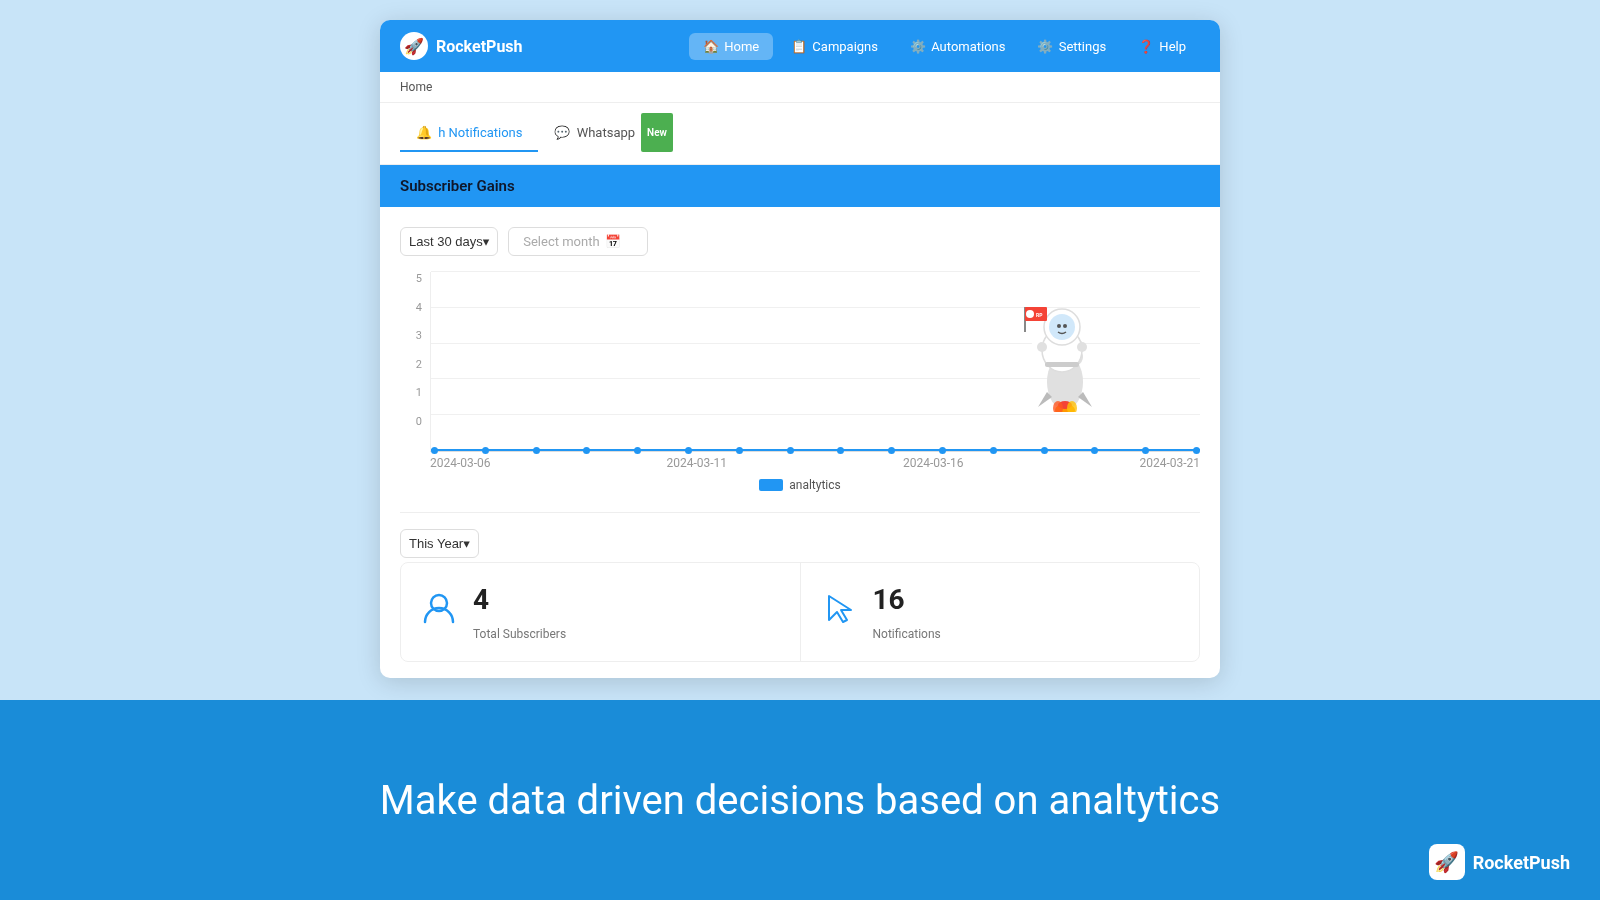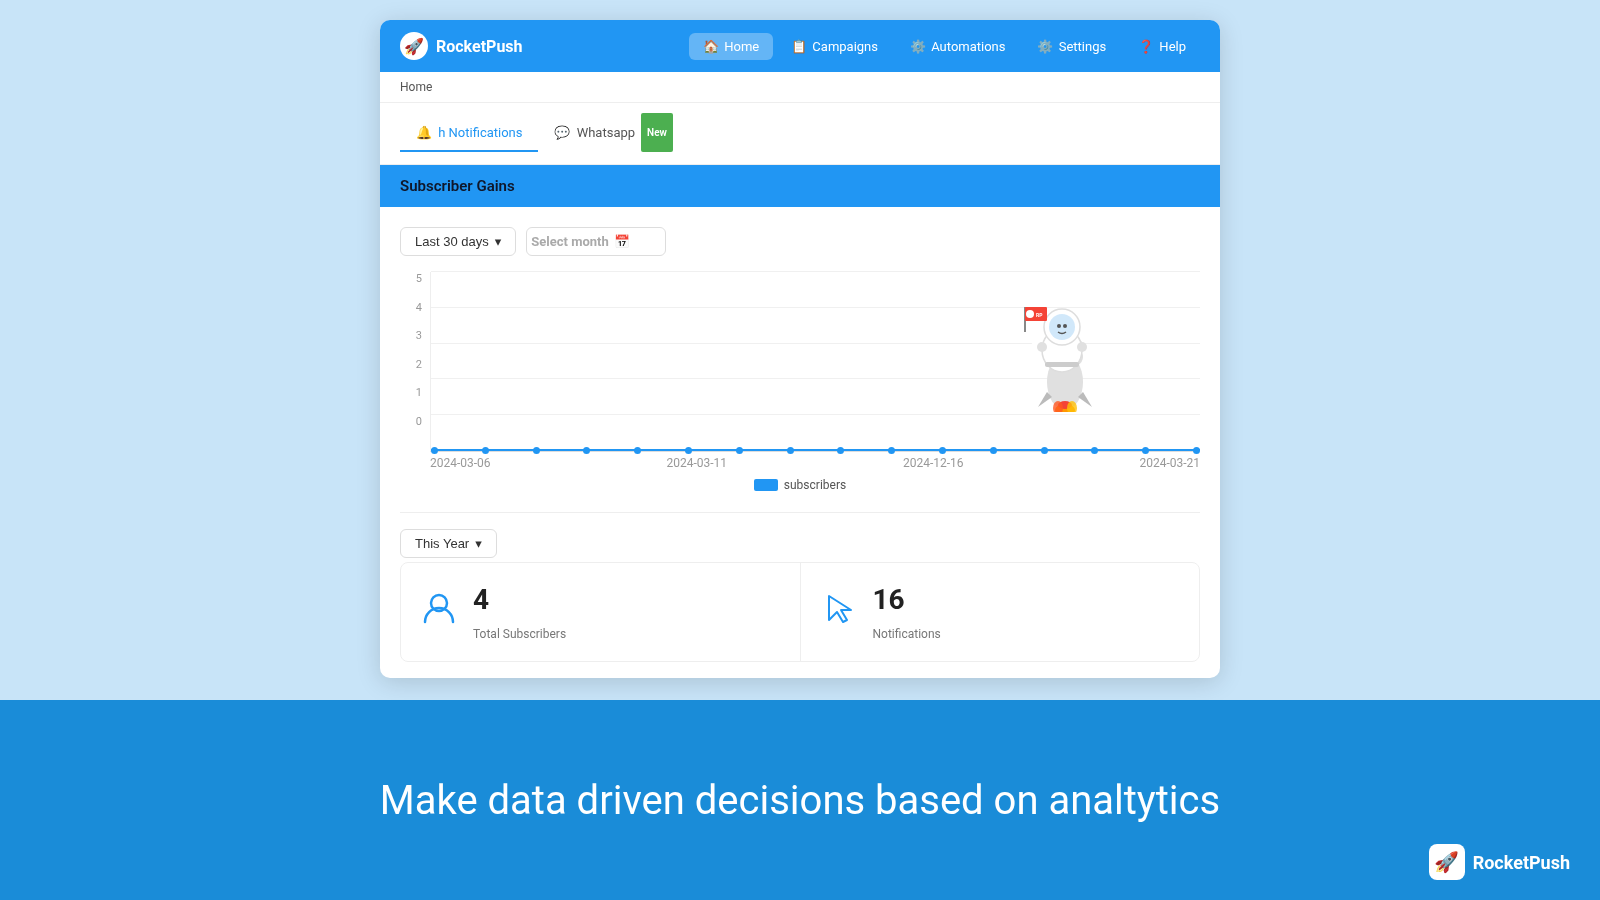--- a/index.html
+++ b/index.html
@@ -138,42 +138,40 @@
     .chart-controls {
       display: flex;
       align-items: center;
       gap: 10px;
       margin-bottom: 16px;
     }
 
     .dropdown-btn {
       border: 1px solid #ddd;
       background: white;
+      padding: 6px 8px;
+      border-radius: 6px;
+      font-size: 13px;
+      cursor: pointer;
+      display: flex;
+      align-items: center;
+      color: #333;
+    }
+
+    .date-input {
+      border: 1px solid #ddd;
+      background: white;
       padding: 6px 14px;
       border-radius: 6px;
       font-size: 13px;
-      cursor: pointer;
-      display: flex;
-      align-items: center;
-      gap: 6px;
-      color: #333;
-    }
-
-    .date-input {
-      border: 1px solid #ddd;
-      background: white;
-      padding: 6px 4px;
-      border-radius: 6px;
-      font-size: 13px;
       color: #aaa;
       display: flex;
       align-items: center;
       gap: 6px;
       min-width: 140px;
-      font-weight: bold;
     }
 
     
     .chart-area {
       position: relative;
       height: 180px;
       display: flex;
     }
 
     .chart-y-axis {
@@ -518,27 +516,27 @@
 
               <rect x="55" y="100" width="34" height="5" rx="2" fill="#ccc"></rect>
             </svg>
           </div>
         </div>
       </div>
 
       <div class="chart-x-labels">
         <span>2024-03-06</span>
         <span>2024-03-11</span>
-        <span>2024-12-16</span>
+        <span>2024-03-16</span>
         <span>2024-03-21</span>
       </div>
 
       <div class="chart-legend">
         <div class="legend-color"></div>
-        <span>subscribers</span>
+        <span>analtytics</span>
       </div>
     </div>
 
     <div class="divider"></div>
 
     <div class="stats-section">
       <div class="stats-filter">
         <button class="dropdown-btn">
           <span>This Year</span>
           <span>▾</span>

